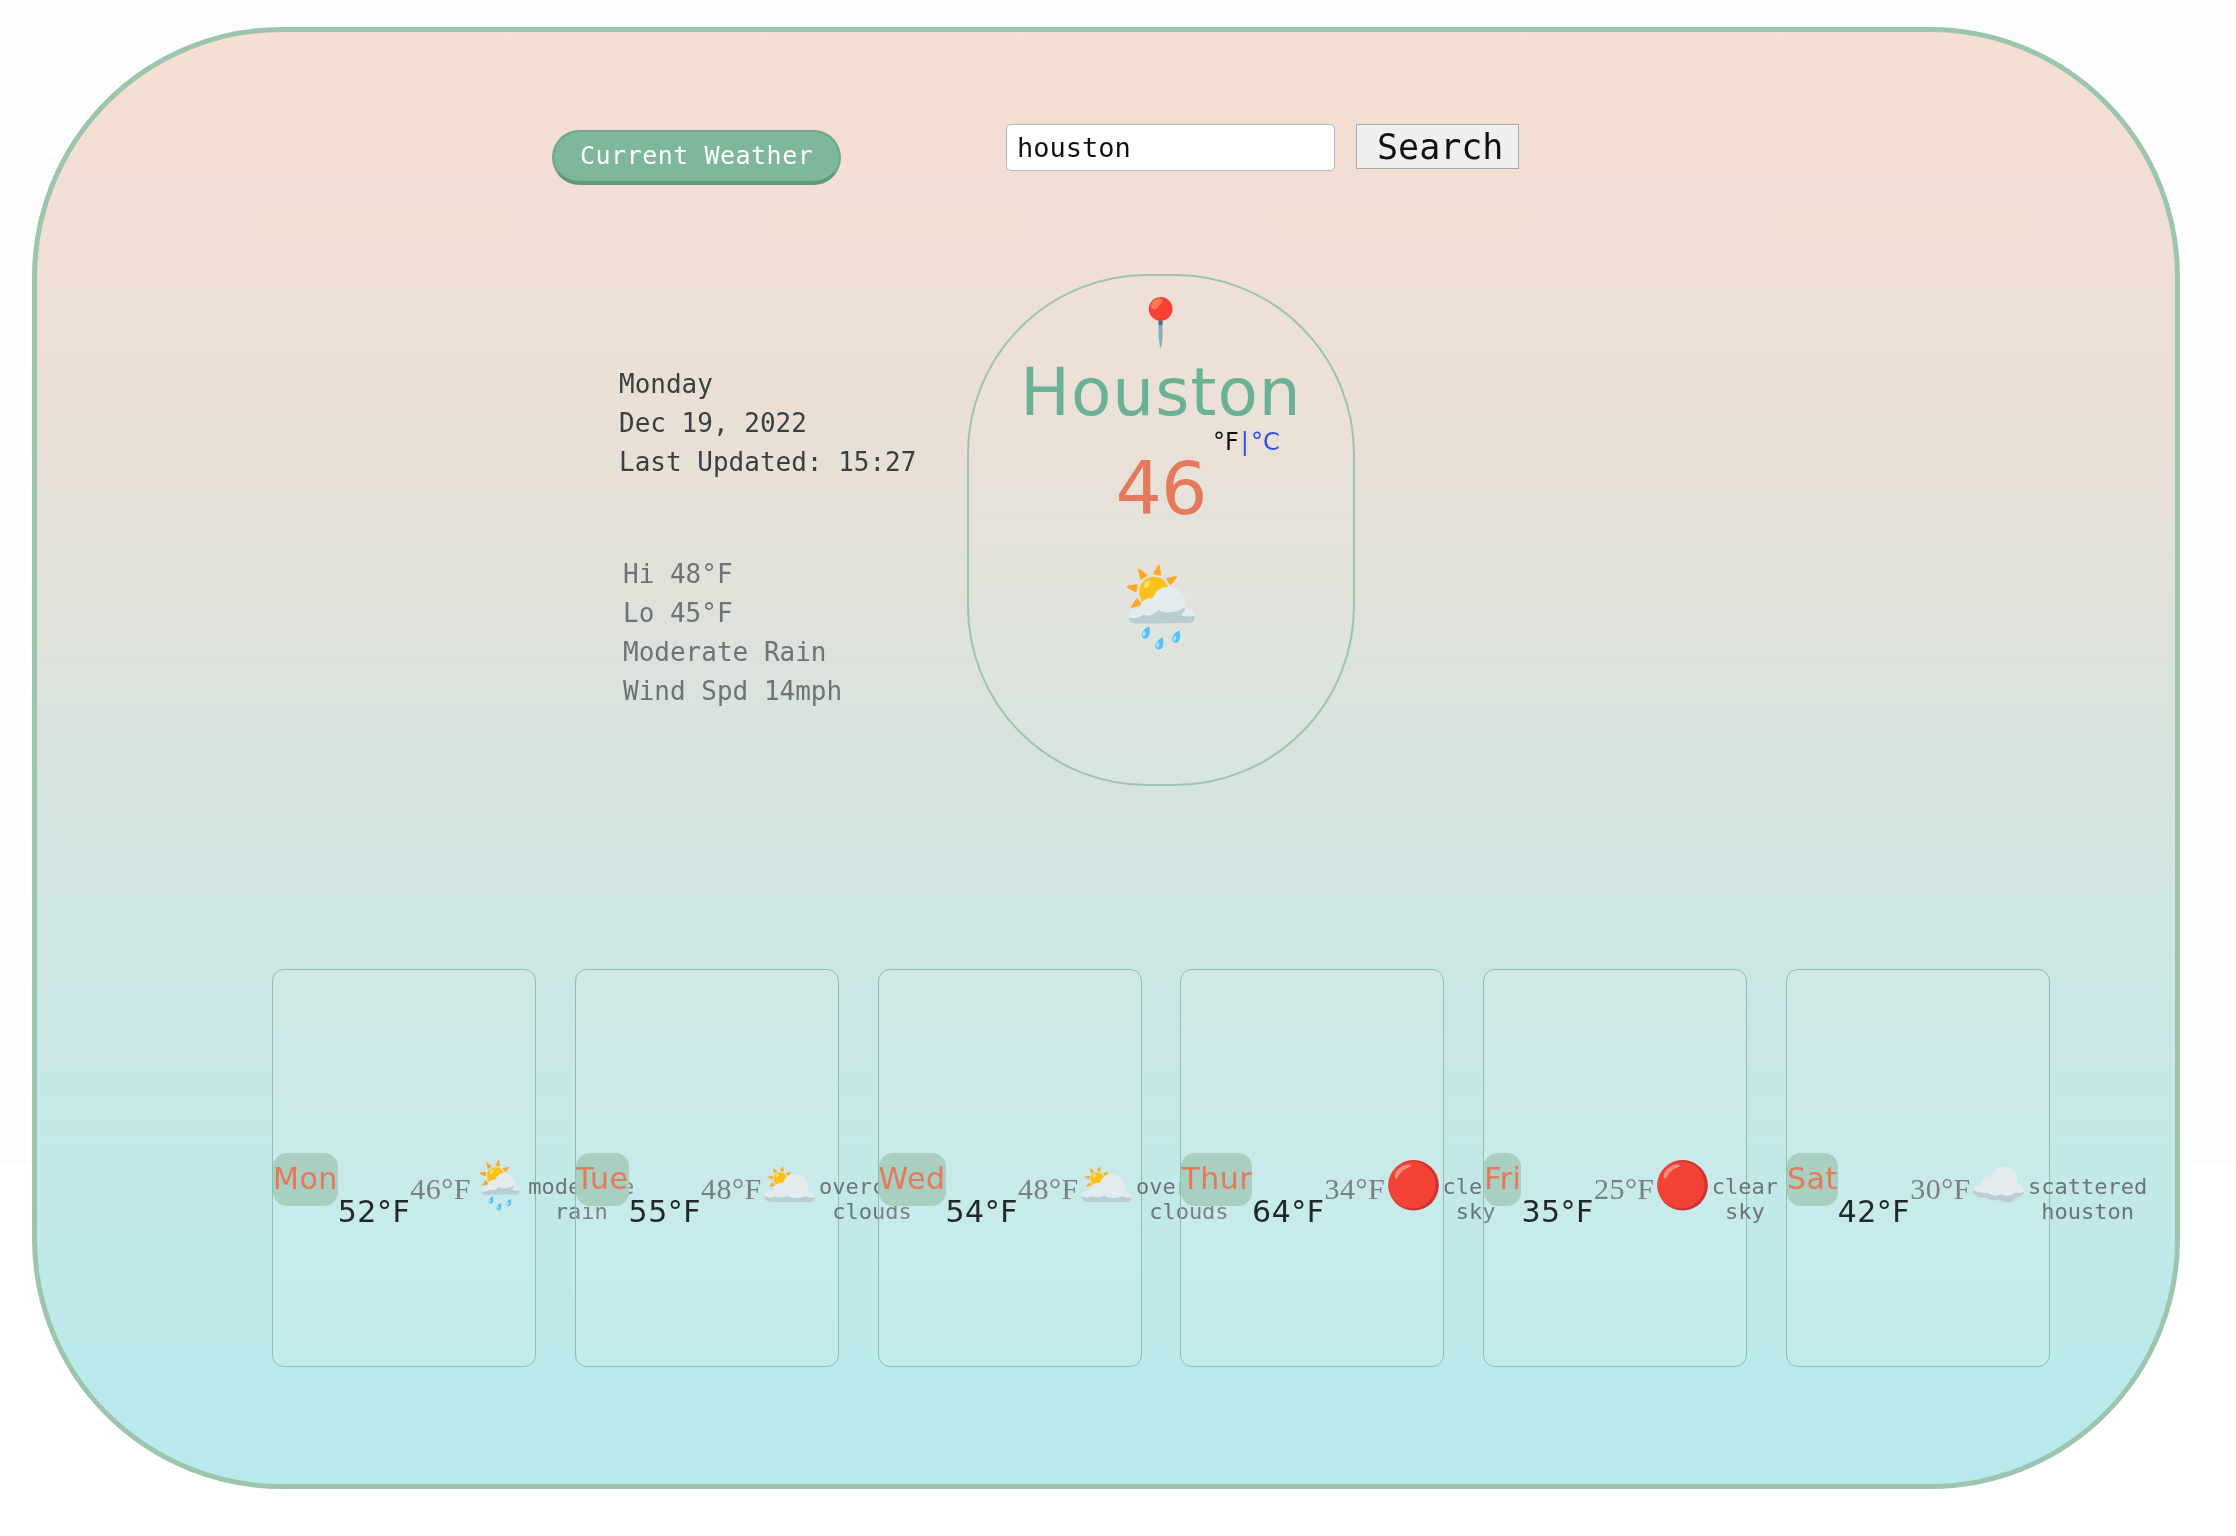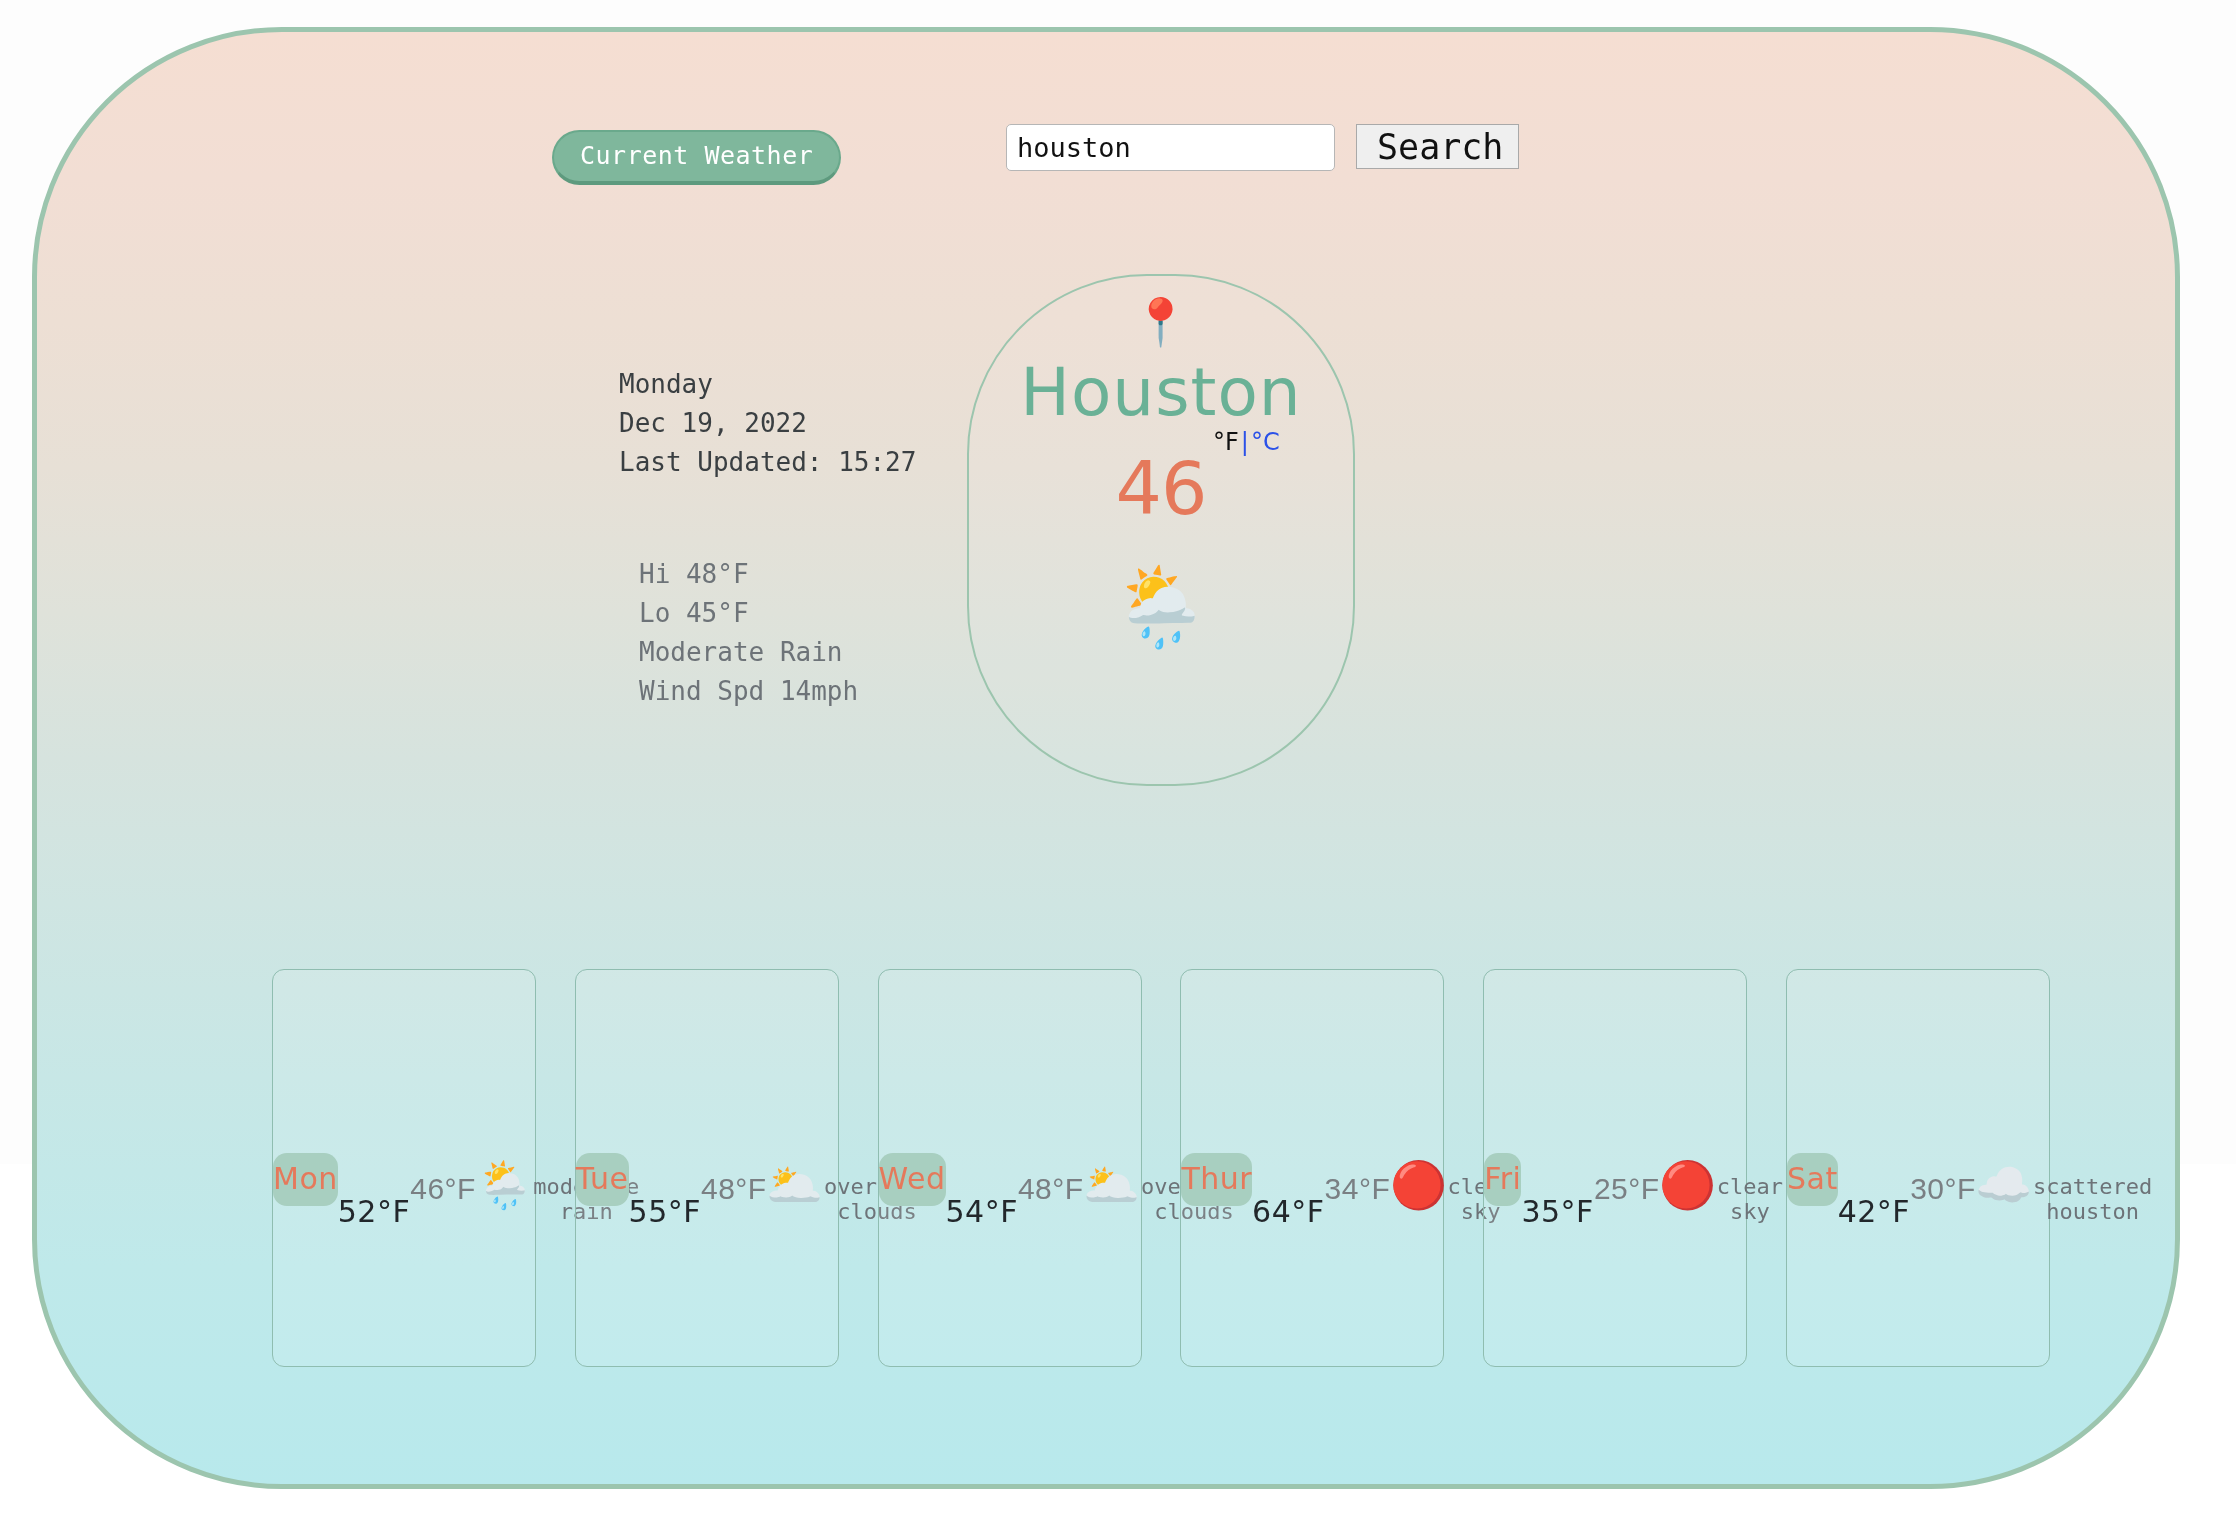--- a/index.html
+++ b/index.html
@@ -122,21 +122,21 @@
 
   .info-datetime {
     color: #3a3f42;
     font-family: "DejaVu Sans Mono", monospace;
     font-size: 26px;
     line-height: 39px;
   }
 
   .info-stats {
     margin-top: 73px;
-    margin-left: 20px;
+    margin-left: 4px;
     color: #6d7378;
     font-family: "DejaVu Sans Mono", monospace;
     font-size: 26px;
     line-height: 39px;
   }
 
   .city-card {
     position: absolute;
     left: 930px;
     top: 42px;
@@ -241,21 +241,21 @@
     margin-top: 64px;
     color: #22272b;
     font-family: "DejaVu Sans", sans-serif;
     font-size: 30px;
     letter-spacing: 0.5px;
   }
 
   .temp-lo {
     margin-top: 20px;
     color: #7a7f83;
-    font-family: Liberation Sans, sans-serif;
+    font-family: Liberation Serif, serif;
     font-size: 30px;
     letter-spacing: 0.5px;
   }
 
   .card-icon {
     margin-top: 22px;
     font-size: 46px;
     line-height: 1;
     height: 56px;
   }

